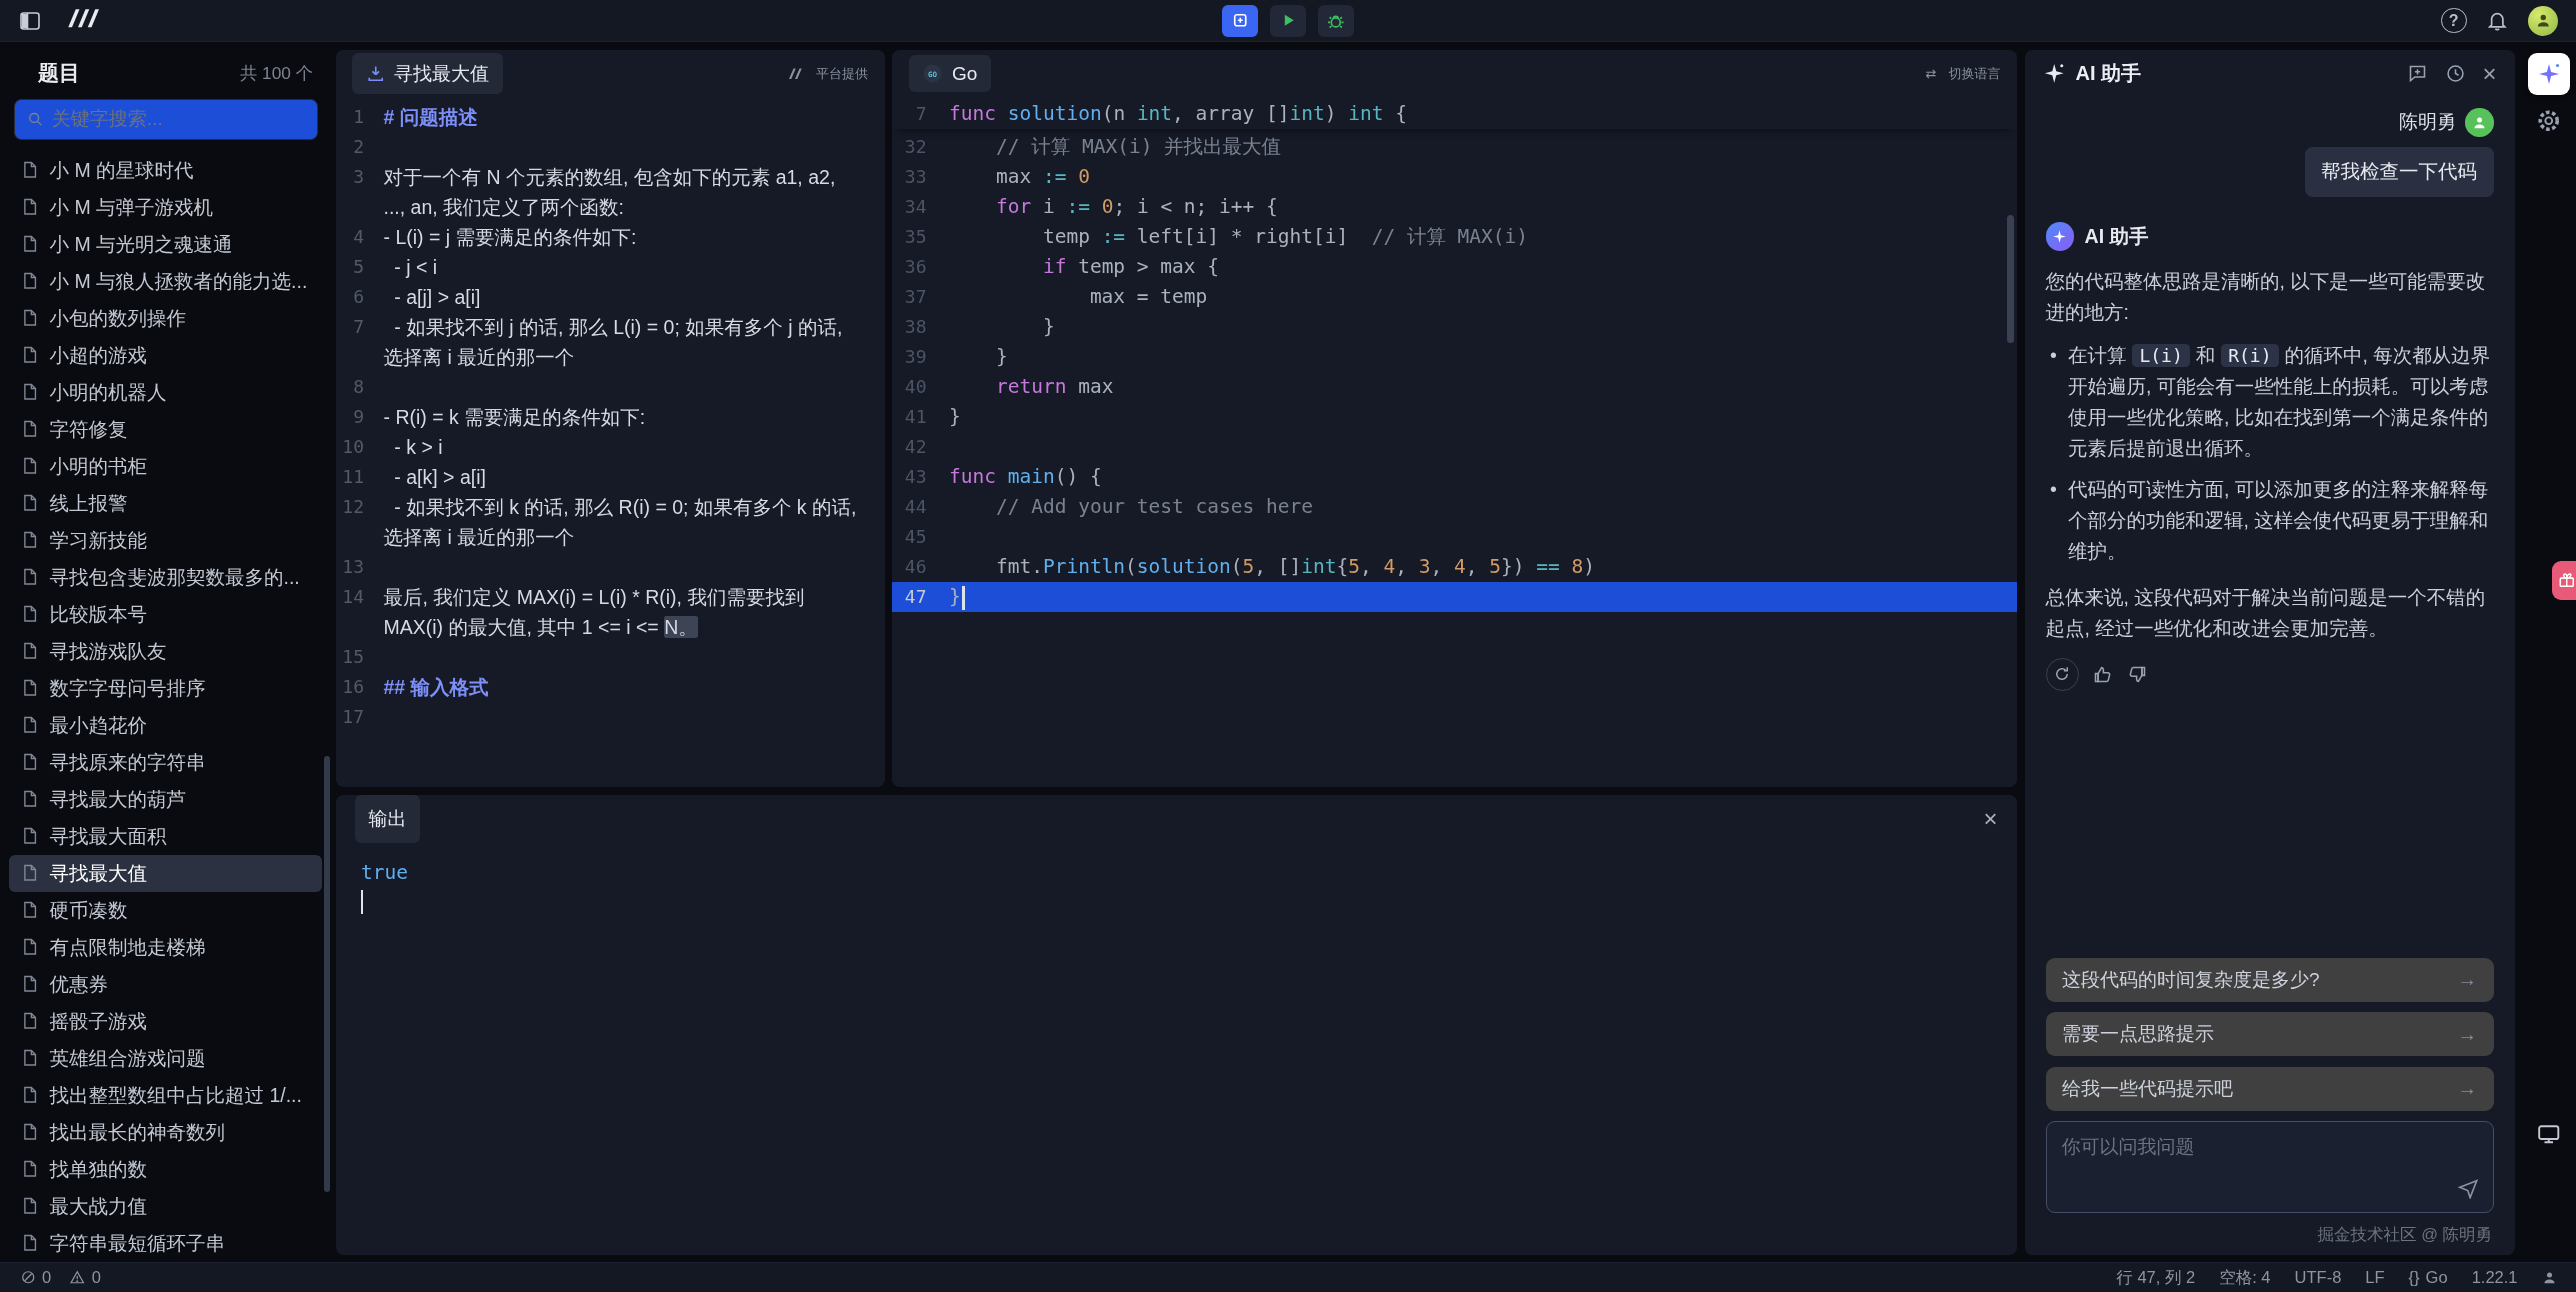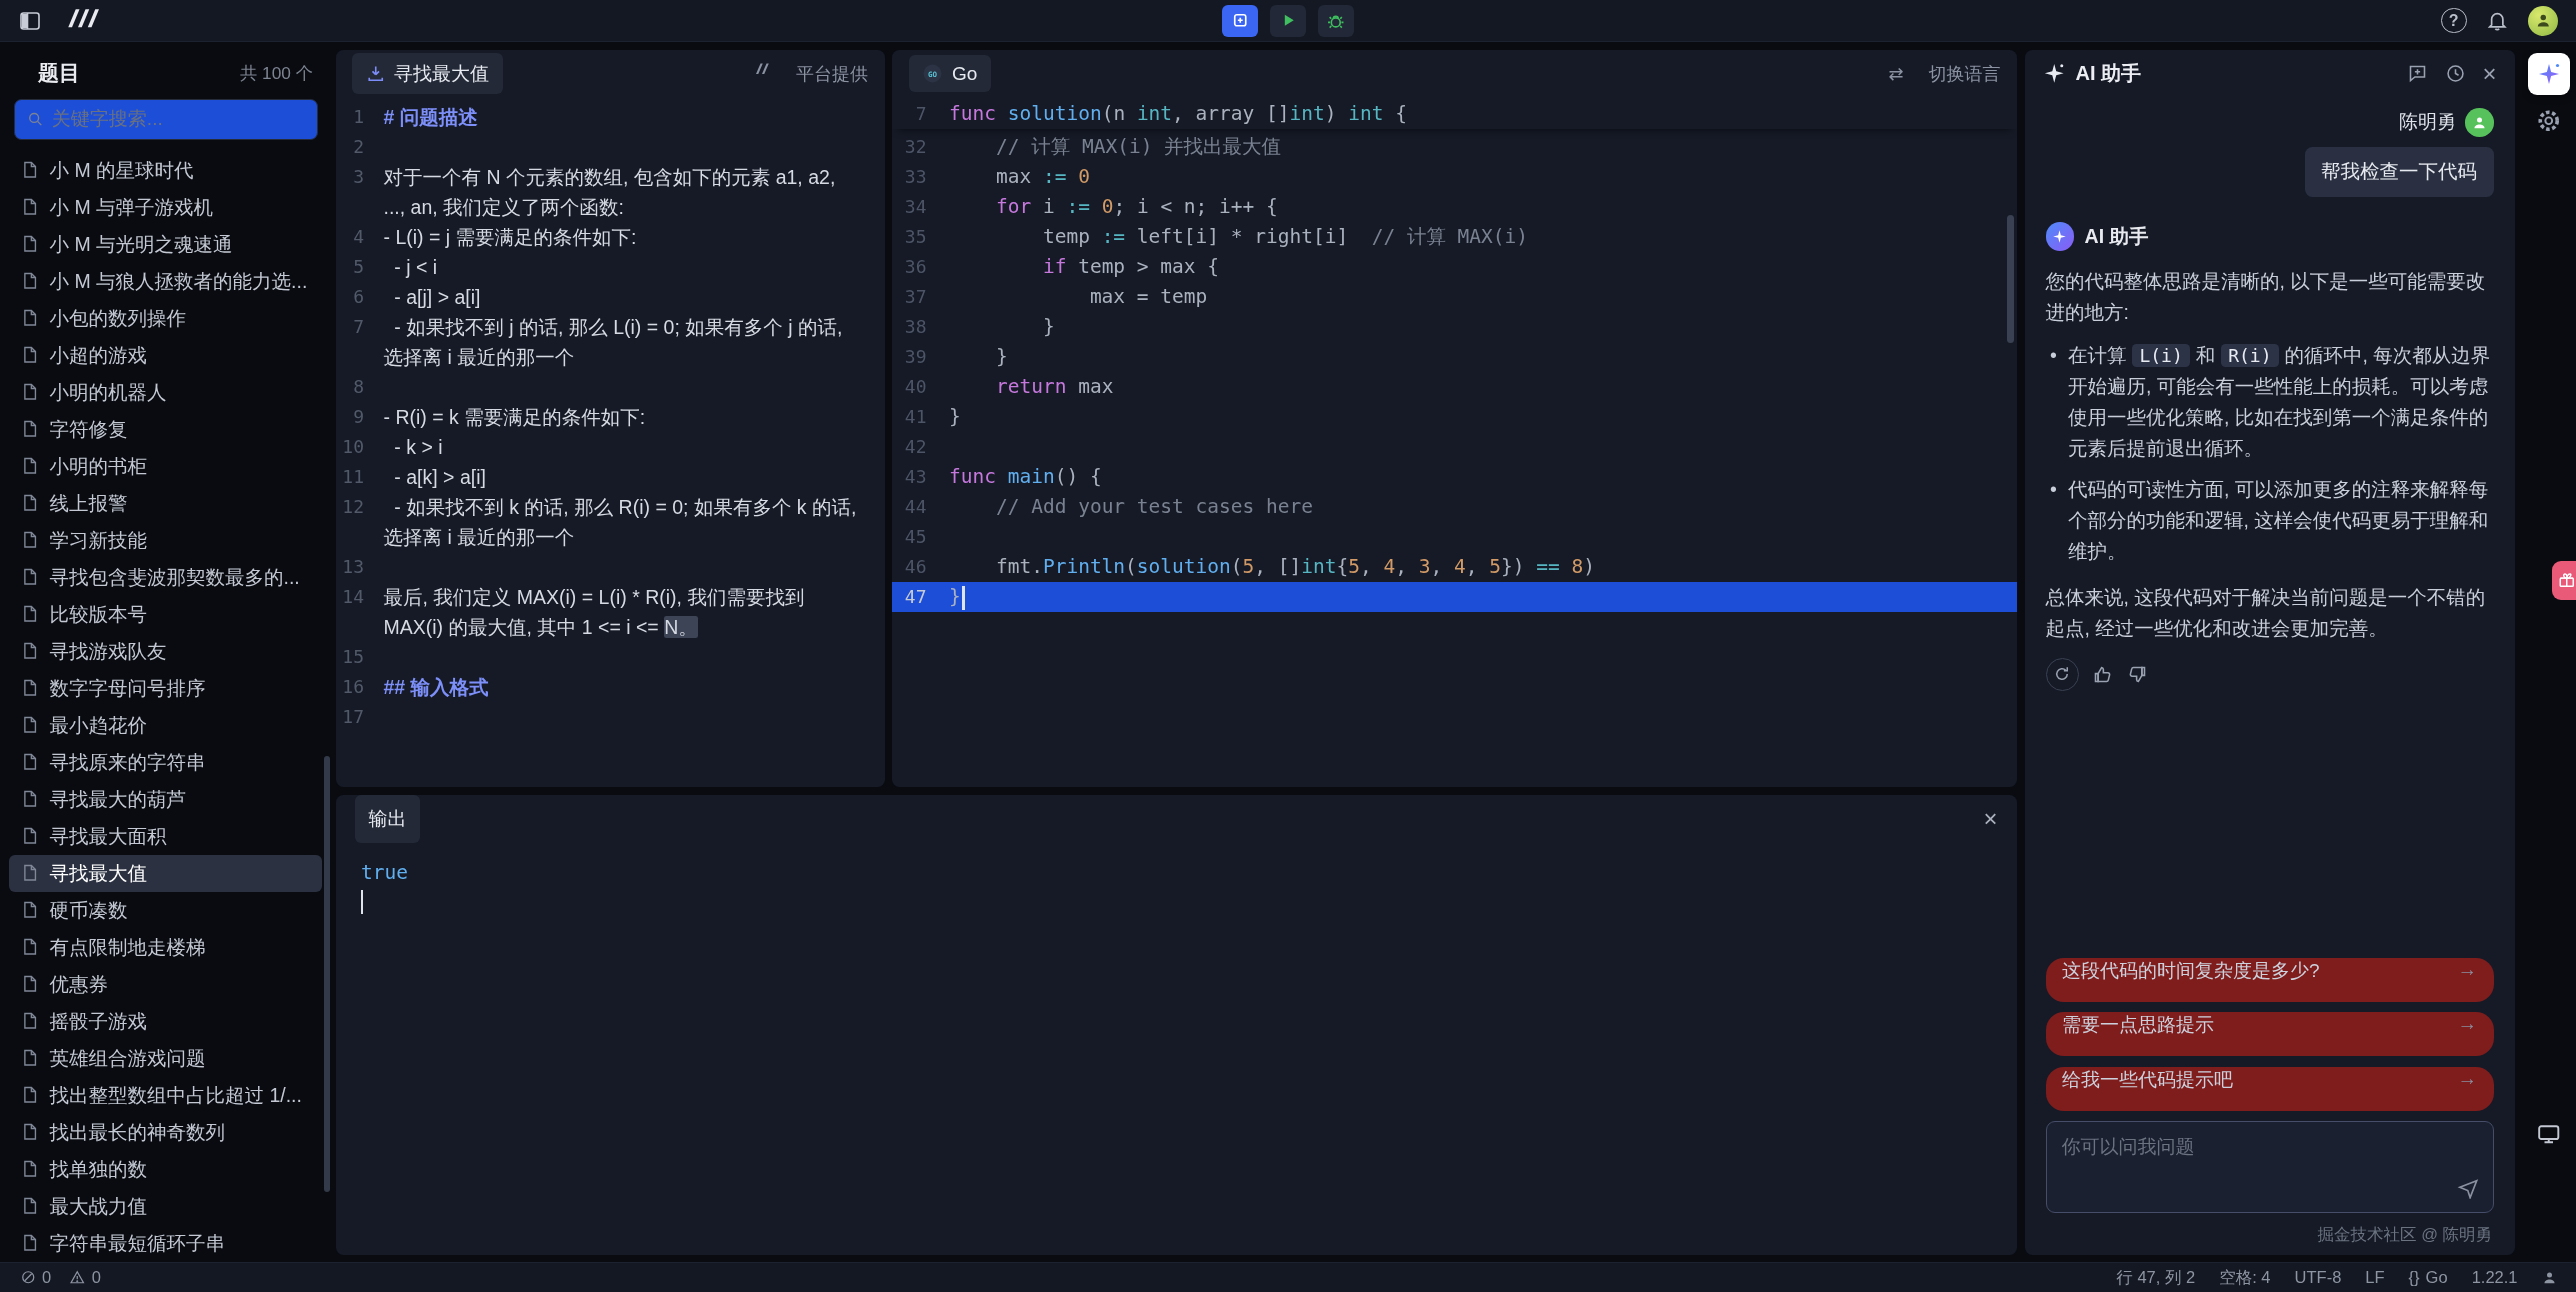--- a/index.html
+++ b/index.html
@@ -36,21 +36,21 @@
   .doc-ic{flex:none;}
   .sb-scroll{position:absolute;right:1.5px;top:706px;width:6px;height:436px;border-radius:3px;background:#333a49;}
 
   
   .center{flex:1;display:grid;grid-template-columns:549px 1fr;grid-template-rows:1fr 460px;gap:7.5px;padding:0 7.5px 7.5px 4.5px;min-width:0;}
   .prob{grid-row:1;grid-column:1;display:flex;flex-direction:column;}
   .edit{grid-row:1;grid-column:2;display:flex;flex-direction:column;}
   .outp{grid-row:2;grid-column:1/3;display:flex;flex-direction:column;}
   .panel-head{height:48px;display:flex;align-items:center;justify-content:space-between;padding:0 16.5px;flex:none;}
   .tab-chip{display:flex;align-items:center;gap:9px;background:#232937;border-radius:6px;padding:7.5px 13.5px;font-size:19px;color:#e7eaf0;border:none;cursor:pointer;}
-  .head-right{display:flex;gap:25px;color:#8b92a1;font-size:18px;}
+  .head-right{display:flex;align-items:center;gap:12px;color:#8b92a1;font-size:13px;}
 
   
   .prob-body{flex:1;overflow:hidden;padding-top:4.5px;}
   .p-row{display:flex;align-items:flex-start;line-height:30px;}
   .p-ln{width:48px;flex:none;text-align:right;padding-right:19.5px;color:#525a6a;font-family:"DejaVu Sans Mono",monospace;font-size:18px;}
   .p-tx{flex:1;padding-right:27px;color:#d6dae2;font-size:19.5px;white-space:pre-wrap;word-break:break-word;min-height:30px;}
   .md-h{color:#7d8ff8;font-weight:bold;}
   .sel{background:#3c4456;border-radius:2.3px;}
 
   
@@ -84,21 +84,21 @@
   .a-row{display:flex;align-items:center;gap:10.5px;margin-bottom:15px;font-size:19.5px;font-weight:bold;color:#e8eaf0;}
   .a-avatar{width:28.6px;height:28.6px;border-radius:50%;background:linear-gradient(135deg,#4f8af8,#8a5cf6);display:flex;align-items:center;justify-content:center;flex:none;}
   .ai-text{color:#c9cedb;font-size:19.5px;line-height:31px;}
   .ai-bullets{list-style:none;margin:12px 0 4.5px;color:#c9cedb;font-size:19.5px;line-height:31px;}
   .ai-bullets li{position:relative;padding-left:22.5px;margin-bottom:10.5px;}
   .ai-bullets li::before{content:"•";position:absolute;left:4.5px;color:#c9cedb;}
   .ichip{background:#2c3347;border-radius:4.5px;padding:0.8px 7.5px;font-family:"DejaVu Sans Mono",monospace;font-size:18px;color:#e8ebf2;}
   .ai-actions{display:flex;gap:13.5px;margin-top:13.5px;align-items:center;}
   .act-circle{width:33px;height:33px;border:0.8px solid #3a4152;border-radius:50%;background:none;display:flex;align-items:center;justify-content:center;cursor:pointer;}
   .ai-bottom{flex:none;padding:12px 21px 9px;display:flex;flex-direction:column;gap:10.5px;}
-  .sugg{height:44px;background:#7f1d1d;border:none;border-radius:18px;display:flex;align-items:flex-start;justify-content:space-between;padding:0 16.5px;color:#ccd1dc;font-size:19px;cursor:pointer;}
+  .sugg{height:44px;background:#404040;border:none;border-radius:9px;display:flex;align-items:center;justify-content:space-between;padding:0 16.5px;color:#ccd1dc;font-size:19px;cursor:pointer;}
   .sg-a{color:#8a90a0;font-size:19.5px;}
   .ai-input{height:92px;background:#1a2030;border:0.8px solid #454d68;border-radius:9px;position:relative;padding:12px 15px;font-family:Liberation Mono, monospace;}
   .ai-input textarea{width:92%;height:47px;background:transparent;border:none;outline:none;resize:none;color:#cfd4de;font-size:19px;font-family:inherit;}
   .ai-input textarea::placeholder{color:#6b7280;}
   .send-ic{position:absolute;right:13.5px;bottom:9px;background:none;border:none;cursor:pointer;}
   .ai-footer{text-align:right;color:#6b7280;font-size:16.5px;padding-right:1.5px;}
 
   
   .rail{width:54px;flex:none;display:flex;flex-direction:column;align-items:center;padding-top:3px;position:relative;overflow:hidden;}
   .rail-ai{width:42px;height:42px;border-radius:9px;background:#ffffff;border:none;display:flex;align-items:center;justify-content:center;cursor:pointer;box-shadow:0 1.5px 7.5px rgba(0,0,0,.45);}

